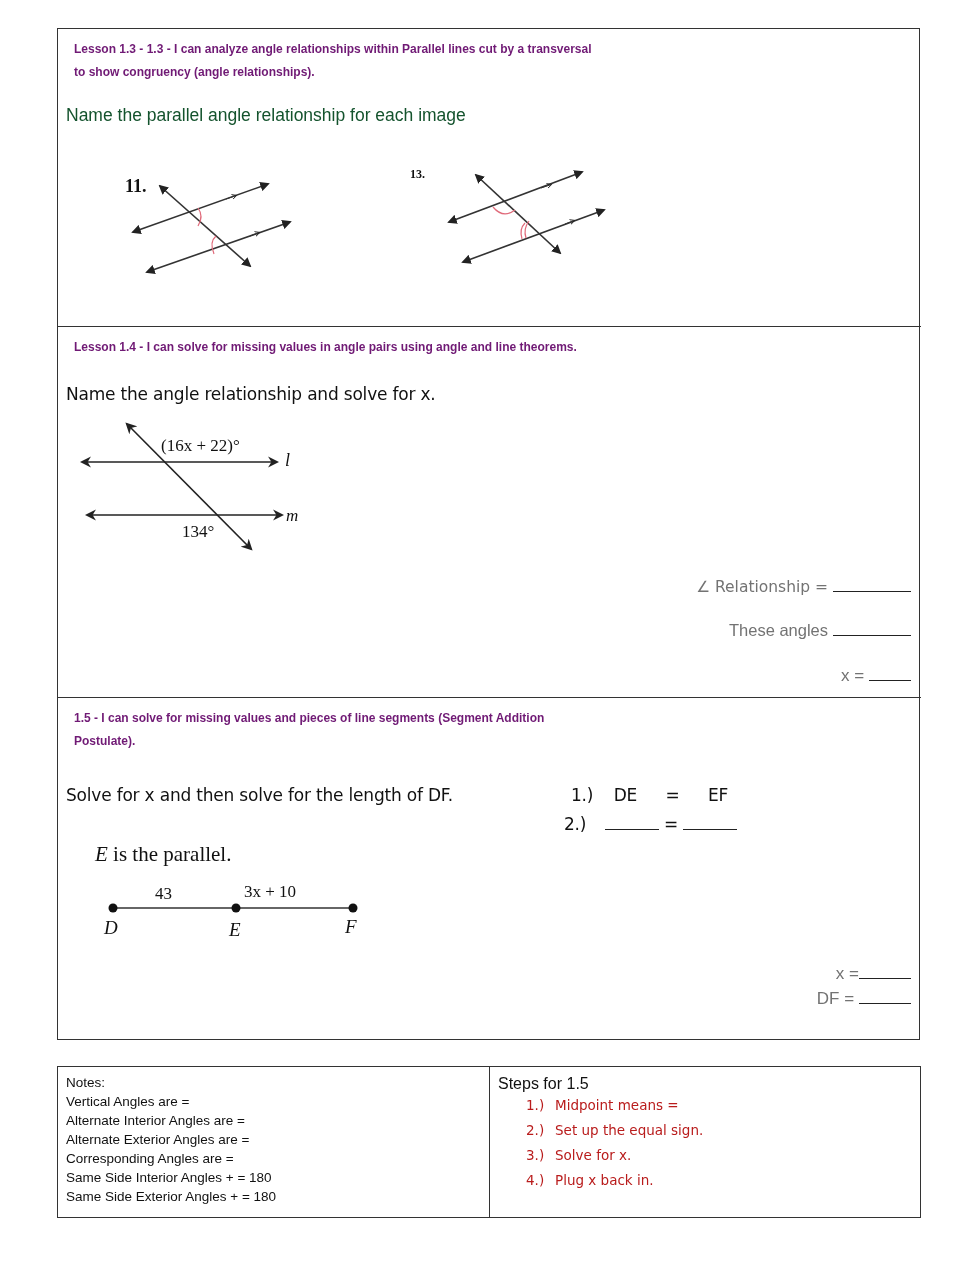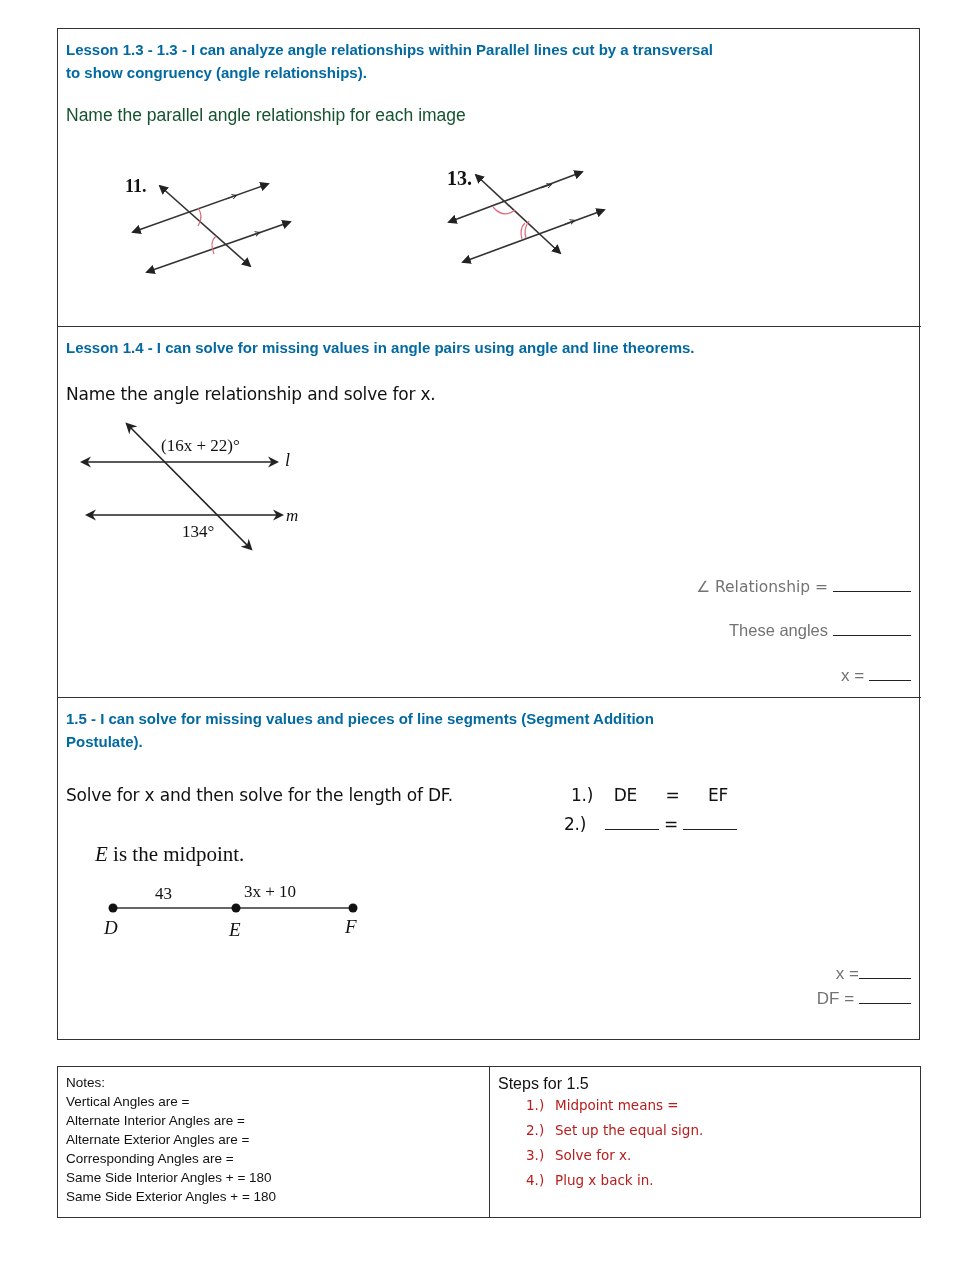--- a/index.html
+++ b/index.html
@@ -3,21 +3,21 @@
 <meta charset="utf-8">
 <style>
   html, body { margin: 0; padding: 0; background: #ffffff; }
   body { width: 979px; height: 1266px; position: relative; overflow: hidden; color: #111; }
   .sans { font-family: "Liberation Sans", sans-serif; }
   .rounded { font-family: Liberation Serif, serif; }
   .serif { font-family: "Liberation Serif", serif; }
   .abs { position: absolute; }
   .main-table { position: absolute; left: 57px; top: 28px; width: 863px; height: 1012px; border: 1.5px solid #333; box-sizing: border-box; }
   .row-divider { position: absolute; left: 57px; width: 864px; height: 0; border-top: 1.5px solid #333; }
-  .bold-title { font-family: "Liberation Sans", sans-serif; font-weight: bold; font-size: 15px; line-height: 23px; color: #0369a1; }
+  .bold-title { font-family: "Liberation Sans", sans-serif; font-weight: bold; font-size: 12px; line-height: 23px; color: #701a75; margin-left: 8px; }
   .plain { font-family: "Liberation Sans", sans-serif; font-size: 17.5px; color: #14532d; }
   .poppins { font-family: "DejaVu Sans", sans-serif; font-size: 17px; color: #111; letter-spacing: -0.2px; }
   .answer { font-family: "DejaVu Sans", sans-serif; font-size: 15.5px; color: #737373; text-align: right; }
   .blank { display: inline-block; border-bottom: 1px solid #222; height: 14px; vertical-align: baseline; }
   .notes-table { position: absolute; left: 57px; top: 1066px; width: 864px; height: 152px; border: 1.5px solid #333; box-sizing: border-box; }
   .notes-divider { position: absolute; left: 489px; top: 1066px; width: 0; height: 152px; border-left: 1.5px solid #333; }
   .note-line { font-family: "Liberation Sans", sans-serif; font-size: 13.5px; line-height: 19px; color: #111; }
   .step-line { font-family: "DejaVu Sans", sans-serif; font-size: 13.5px; line-height: 25px; color: #b91c1c; }
 </style>
 </head>
@@ -52,21 +52,21 @@
     <polyline points="160,76 168,73" fill="none" stroke="#333" marker-end="url(#tick)"></polyline>
 
     <line x1="70" y1="26" x2="160" y2="106" stroke="#333" stroke-width="1.6" marker-start="url(#ah)" marker-end="url(#ah)"></line>
 
     <path d="M108,48 Q114,56 108,66" fill="none" stroke="#e06a7a" stroke-width="1.2"></path>
     <path d="M126,76 Q119,82 124,94" fill="none" stroke="#e06a7a" stroke-width="1.2"></path>
   </svg>
 </div>
 
 <div class="abs" style="left:395px; top:155px; width:230px; height:120px;">
-  <div class="abs serif" style="left:15px; top:12px; font-size:20px; font-weight:bold;margin-left:37px;">13.</div>
+  <div class="abs serif" style="left:15px; top:12px; font-size:12px; font-weight:bold;">13.</div>
   <svg width="230" height="120" viewBox="0 0 230 120">
     <defs>
       <marker id="ah2" viewBox="0 0 10 10" refX="8" refY="5" markerWidth="6" markerHeight="6" orient="auto-start-reverse">
         <path d="M0,0 L10,5 L0,10 z" fill="#222"></path>
       </marker>
       <marker id="tick2" viewBox="0 0 10 10" refX="5" refY="5" markerWidth="6" markerHeight="6" orient="auto">
         <path d="M0,1 L8,5 L0,9" fill="none" stroke="#222" stroke-width="1.5"></path>
       </marker>
     </defs>
     <line x1="54" y1="67" x2="187" y2="17" stroke="#333" stroke-width="1.6" marker-start="url(#ah2)" marker-end="url(#ah2)"></line>
@@ -130,21 +130,21 @@
 </div>
 <div class="abs poppins" style="left:564px; top:814px;">
   <span>2.)</span>
   <span style="display:inline-block; width:8px;"></span>
   <span class="blank" style="width:54px;"></span>
   <span>=</span>
   <span class="blank" style="width:54px;"></span>
 </div>
 
 <div class="abs serif" style="left:95px; top:842px; font-size:21px;">
-  <span style="font-style:italic;">E</span><span> is the midpoint.</span>
+  <span style="font-style:italic;">E</span><span> is the parallel.</span>
 </div>
 
 <div class="abs" style="left:80px; top:875px; width:280px; height:70px;margin-left:20px;">
   <svg width="280" height="70" viewBox="0 0 280 70">
     <line x1="13" y1="33" x2="253" y2="33" stroke="#333" stroke-width="1.5"></line>
     <circle cx="13" cy="33" r="4.5" fill="#111"></circle>
     <circle cx="136" cy="33" r="4.5" fill="#111"></circle>
     <circle cx="253" cy="33" r="4.5" fill="#111"></circle>
   </svg>
   <div class="abs rounded" style="left:55px; top:9px; font-size:17px;">43</div>

